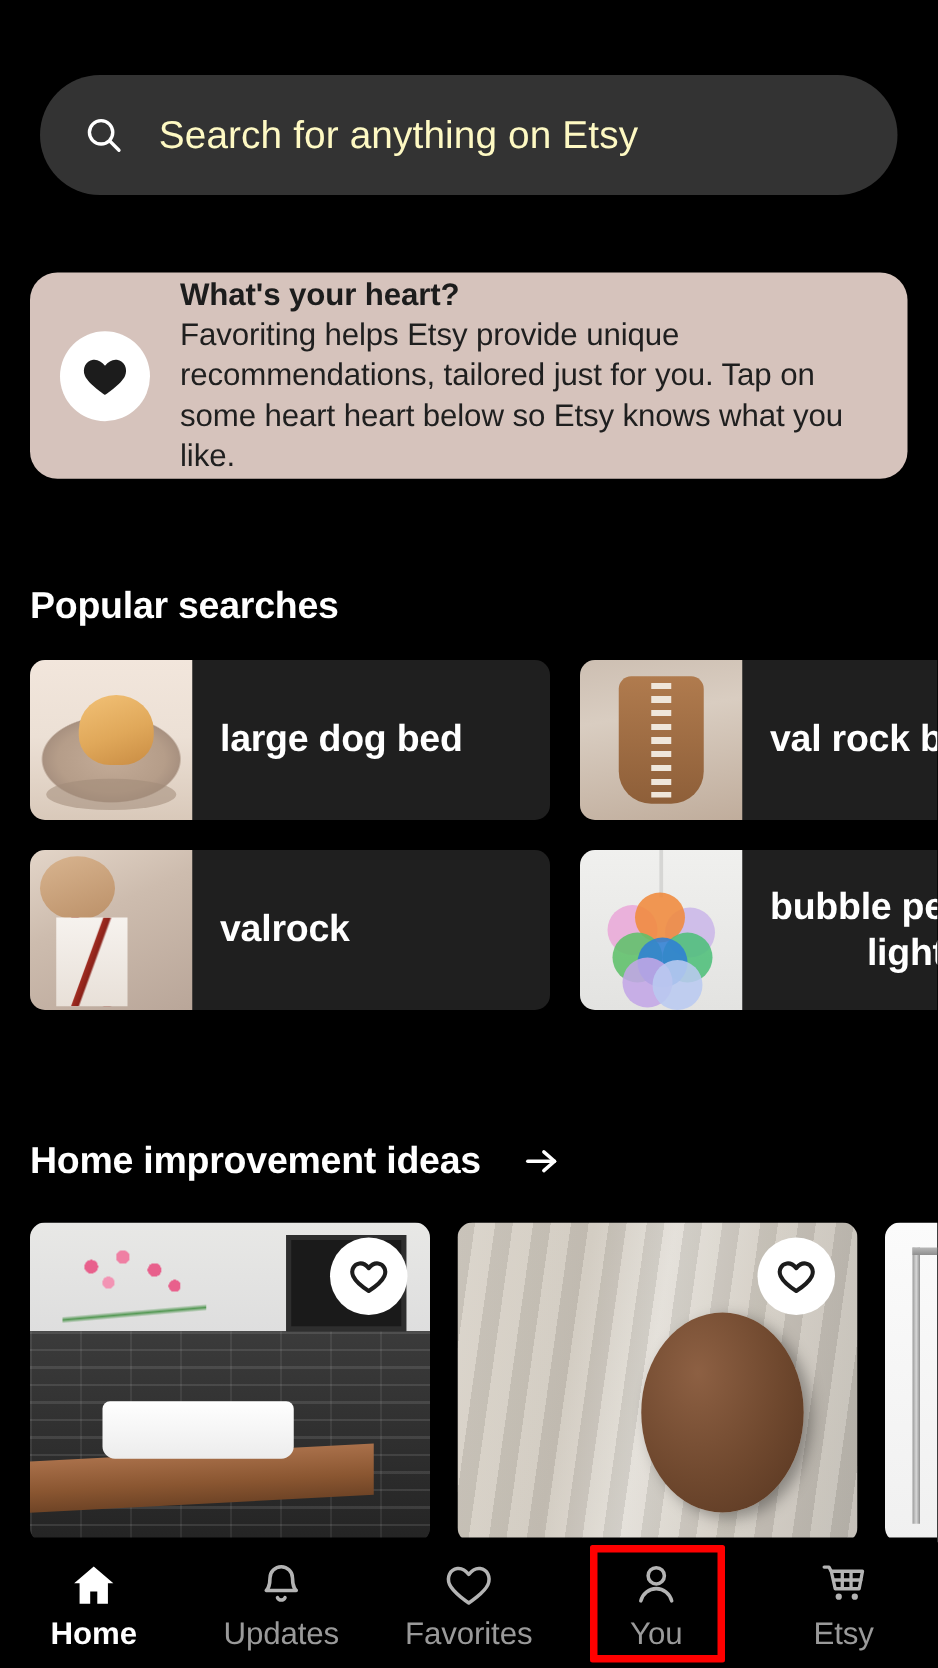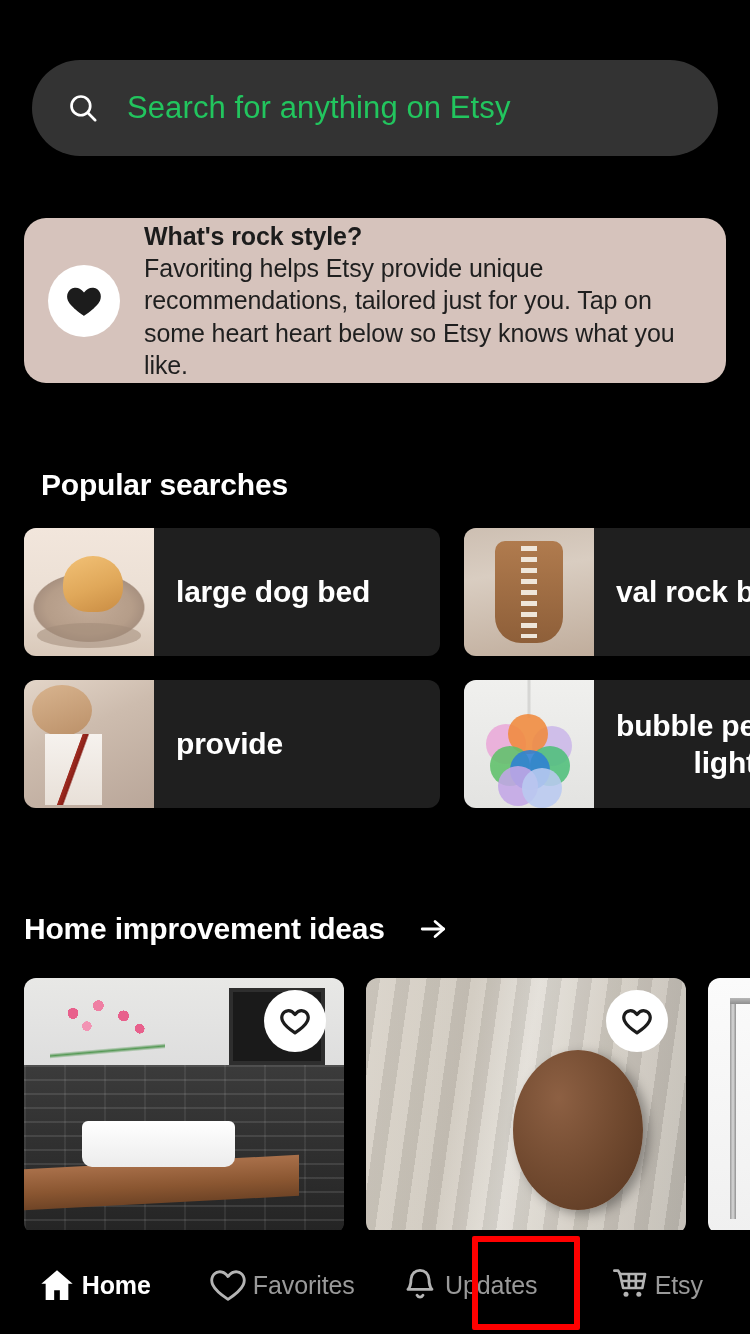--- a/index.html
+++ b/index.html
@@ -42,21 +42,21 @@
   }
   .search-icon {
     width: 34px;
     height: 34px;
     flex: 0 0 34px;
     display: block;
   }
   .search-placeholder {
     margin-left: 27px;
     font-size: 31px;
-    color: #22c55e;
+    color: #fef9c3;
     letter-spacing: 0.1px;
     white-space: nowrap;
   }
 
   
   .style-banner {
     position: absolute;
     left: 24px;
     top: 218px;
     width: 702px;
@@ -97,21 +97,21 @@
   }
 
   
   .section-title {
     position: absolute;
     font-size: 30px;
     font-weight: bold;
     color: #ffffff;
     letter-spacing: -0.2px;
   }
-  #popular-title { left: 41px; top: 468px; }
+  #popular-title { left: 24px; top: 468px; }
 
   .ideas-header {
     position: absolute;
     left: 24px;
     top: 912px;
     display: flex;
     align-items: center;
     gap: 34px;
     cursor: pointer;
   }
@@ -371,21 +371,21 @@
     bottom: 0;
     width: 750px;
     height: 104px;
     background: #000000;
     display: flex;
     align-items: stretch;
   }
   .nav-item {
     flex: 1 1 0;
     display: flex;
-    flex-direction: row;
+    flex-direction: column;
     align-items: center;
     justify-content: center;
     gap: 5px;
     cursor: pointer;
     position: relative;
     padding-top: 6px;
   }
   .nav-item svg { display: block; }
   .nav-label {
     font-size: 25px;
@@ -422,21 +422,21 @@
     </div>
   </div>
 
   <div class="style-banner">
     <div class="banner-badge">
       <svg viewBox="0 0 24 24" fill="#1c1c1c">
         <path d="M12 21s-7.6-4.9-9.6-9.1C0.9 8.4 2.7 4.6 6.3 4.1c2.2-.3 4.1.9 5.7 2.8 1.6-1.9 3.5-3.1 5.7-2.8 3.6.5 5.4 4.3 3.9 7.8C19.6 16.1 12 21 12 21z"></path>
       </svg>
     </div>
     <div class="banner-text">
-      <div class="banner-title">What's rock style?</div>
+      <div class="banner-title">What's your heart?</div>
       <div class="banner-body">Favoriting helps Etsy provide unique recommendations, tailored just for you. Tap on some heart heart below so Etsy knows what you like.</div>
     </div>
   </div>
 
   <div class="section-title" id="popular-title">Popular searches</div>
 
   <div class="pop-grid">
 
     <div class="pop-card">
       <div class="pop-thumb">
@@ -449,21 +449,21 @@
       <div class="pop-thumb">
         <div class="art-corset"></div>
       </div>
       <div class="pop-label">val rock b</div>
     </div>
 
     <div class="pop-card">
       <div class="pop-thumb">
         <div class="art-valrock"></div>
       </div>
-      <div class="pop-label">provide</div>
+      <div class="pop-label">valrock</div>
     </div>
 
     <div class="pop-card">
       <div class="pop-thumb">
         <div class="art-bubble">
           <div class="cord"></div>
           <div class="b b2"></div>
             <div class="b b3"></div>
           <div class="b b1"></div>
           <div class="b b4"></div>
@@ -525,34 +525,41 @@
   <div class="bottom-nav">
 
     <div class="nav-item active">
       <svg width="40" height="40" viewBox="0 0 24 24" fill="#ffffff">
         <path d="M12 3.1 2.6 11.2h2.6V21h5.1v-5.9h3.4V21h5.1v-9.8h2.6z"></path>
       </svg>
       <span class="nav-label">Home</span>
     </div>
 
     <div class="nav-item">
-      <svg width="40" height="40" viewBox="0 0 24 24" fill="none" stroke="#b4b4b4" stroke-width="1.7" stroke-linejoin="round">
-        <path d="M12 20.6s-7.4-4.8-9.2-8.8C1.3 8.3 3 4.6 6.5 4.1c2.1-.3 4 .9 5.5 2.8 1.5-1.9 3.4-3.1 5.5-2.8 3.5.5 5.2 4.2 3.7 7.7C19.4 15.8 12 20.6 12 20.6z"></path>
-      </svg>
-      <span class="nav-label">Favorites</span>
-    </div>
-
-    <div class="nav-item">
       <svg width="40" height="40" viewBox="0 0 24 24" fill="none" stroke="#b4b4b4" stroke-width="1.7" stroke-linecap="round" stroke-linejoin="round">
         <path d="M12 3.2a5.4 5.4 0 0 0-5.4 5.4c0 4.6-1.8 6-1.8 6h14.4s-1.8-1.4-1.8-6A5.4 5.4 0 0 0 12 3.2z"></path>
         <path d="M10.2 18.1a2 2 0 0 0 3.6 0"></path>
       </svg>
       <span class="nav-label">Updates</span>
     </div>
 
+    <div class="nav-item">
+      <svg width="40" height="40" viewBox="0 0 24 24" fill="none" stroke="#b4b4b4" stroke-width="1.7" stroke-linejoin="round">
+        <path d="M12 20.6s-7.4-4.8-9.2-8.8C1.3 8.3 3 4.6 6.5 4.1c2.1-.3 4 .9 5.5 2.8 1.5-1.9 3.4-3.1 5.5-2.8 3.5.5 5.2 4.2 3.7 7.7C19.4 15.8 12 20.6 12 20.6z"></path>
+      </svg>
+      <span class="nav-label">Favorites</span>
+    </div>
+
+    <div class="nav-item">
+      <svg width="40" height="40" viewBox="0 0 24 24" fill="none" stroke="#b4b4b4" stroke-width="1.7" stroke-linecap="round">
+        <circle cx="12" cy="7.6" r="3.9"></circle>
+        <path d="M4.6 19.6a7.6 7.6 0 0 1 14.8 0"></path>
+      </svg>
+      <span class="nav-label">You</span>
+    </div>
 
     <div class="nav-item">
       <svg width="40" height="40" viewBox="0 0 24 24" fill="none" stroke="#b4b4b4" stroke-width="1.6" stroke-linecap="round" stroke-linejoin="round">
         <path d="M2.6 3.4h2.3l1.1 2"></path>
         <path d="M6 5.4h15l-1.6 8.4H7.9z"></path>
         <line x1="7.2" y1="9.6" x2="20.2" y2="9.6"></line>
         <line x1="11.3" y1="5.7" x2="11.3" y2="13.6"></line>
         <line x1="15.5" y1="5.7" x2="15.5" y2="13.6"></line>
         <circle cx="9.6" cy="17.6" r="1.5" fill="#b4b4b4" stroke="none"></circle>
         <circle cx="17.3" cy="17.6" r="1.5" fill="#b4b4b4" stroke="none"></circle>

